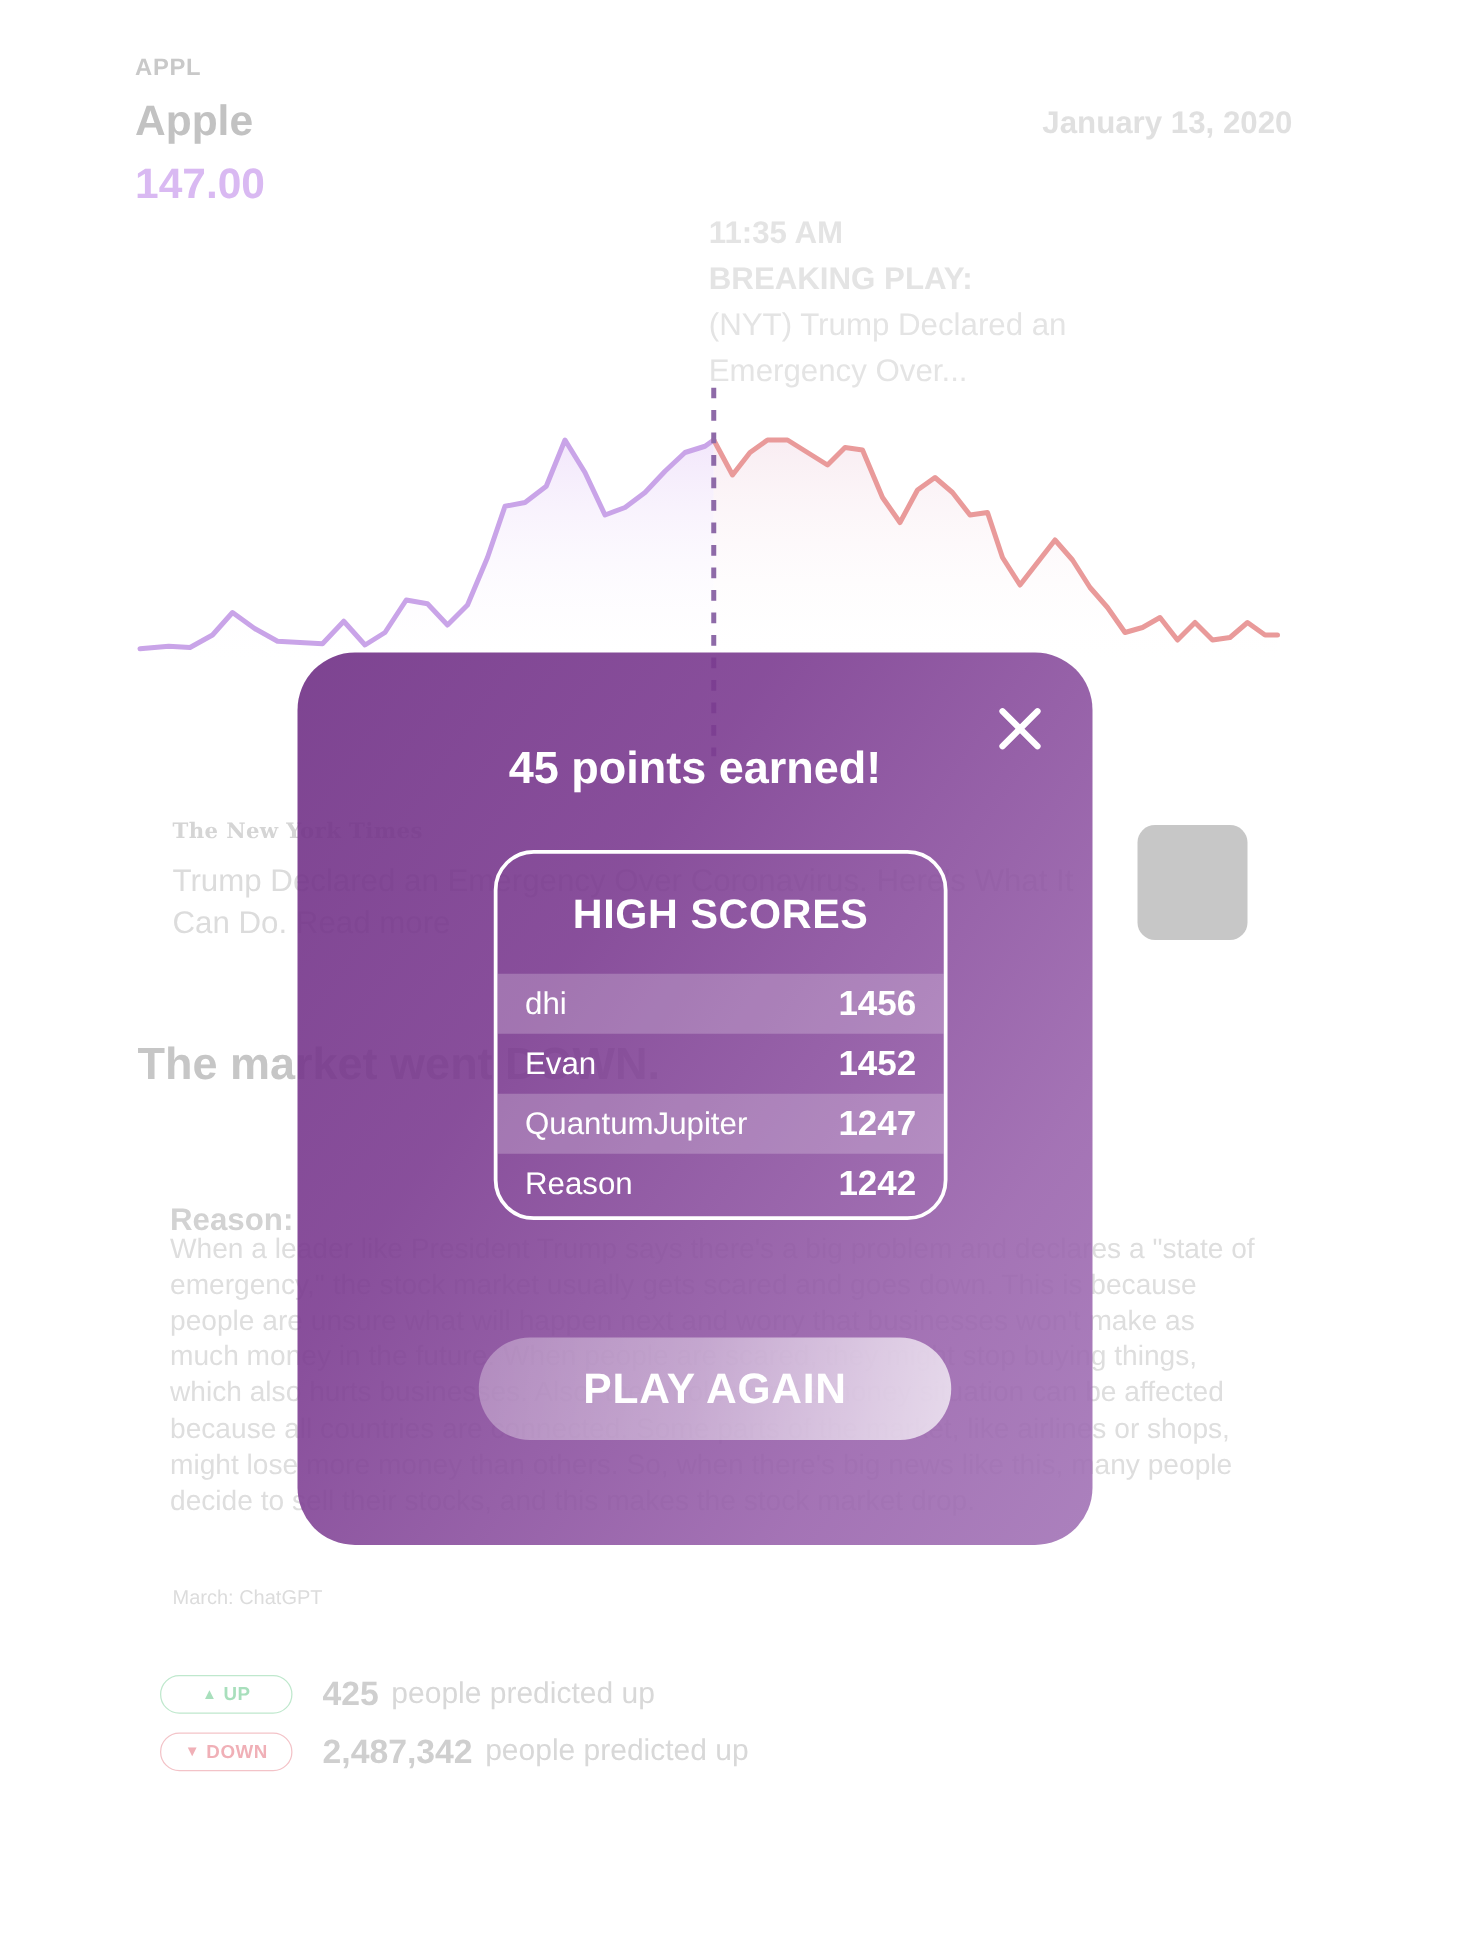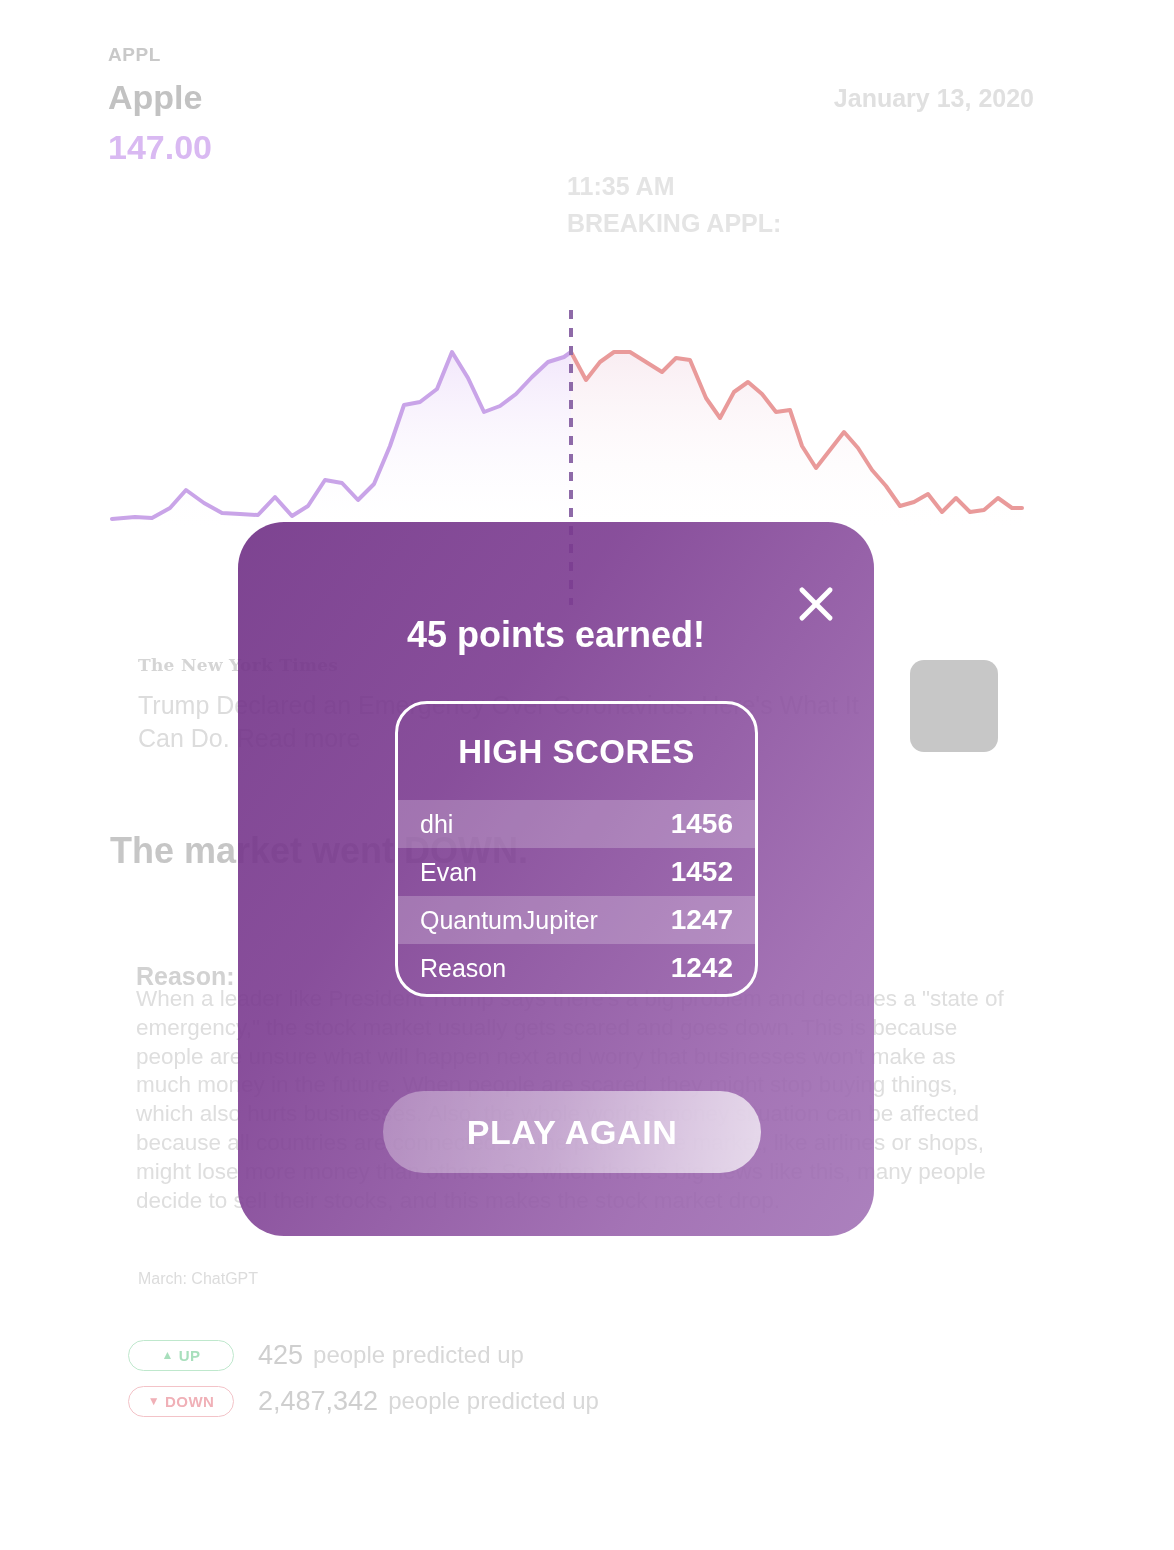--- a/index.html
+++ b/index.html
@@ -104,35 +104,35 @@
   .pred-row { display: flex; align-items: center; height: 46px; }
   .pill {
     width: 106px; height: 31px; border-radius: 16px;
     display: flex; align-items: center; justify-content: center;
     font-size: 15px; font-weight: 700; letter-spacing: 0.4px;
     margin-right: 24px; flex: none;
   }
   .pill-up { border: 1.6px solid #bfe8cd; color: #a8dfbc; }
   .pill-down { border: 1.6px solid #f3c3c8; color: #f0b0b7; }
   .pill .arrow { font-size: 12px; margin-right: 5px; }
-  .pred-count { font-size: 27px; font-weight: 400; color: #cfcfcf; margin-right: 10px; }
+  .pred-count { font-size: 27px; font-weight: 700; color: #cfcfcf; margin-right: 10px; }
   .pred-text { font-size: 24px; color: #d8d8d8; }
 
   
   .modal {
     position: absolute; left: 238px; top: 522px;
     width: 636px; height: 714px;
     border-radius: 46px;
     background: linear-gradient(125deg, #6f2f85 0%, #7b3b90 34%, #9a64ad 78%, #a273b6 100%);
     opacity: 0.9;
     z-index: 5;
     overflow: hidden;
   }
   .modal-inner {
-    position: absolute; left: 238px; top: 546px;
+    position: absolute; left: 238px; top: 525px;
     width: 636px; height: 714px;
     z-index: 6;
   }
 
   .close-btn {
     position: absolute; right: 36px; top: 36px;
     width: 44px; height: 44px; cursor: pointer;
   }
   .close-btn svg { display:block; }
 
@@ -177,21 +177,22 @@
 </head>
 <body>
 
 <div class="ticker-symbol">APPL</div>
 <div class="company-name">Apple</div>
 <div class="price">147.00</div>
 <div class="date">January 13, 2020</div>
 
 <div class="news-callout">
   <span class="news-time">11:35 AM</span>
-  <span class="news-label">BREAKING APPL:</span>
+  <span class="news-label">BREAKING PLAY:</span>
+  <span class="news-headline">(NYT) Trump Declared an Emergency Over...</span>
 </div>
 
 <div class="chart-wrap">
   <svg class="chart-svg" viewBox="0 0 1174 250" preserveAspectRatio="none">
     <defs>
       <linearGradient id="fillUp" x1="0" y1="0" x2="0" y2="1">
         <stop offset="0%" stop-color="#efe1fa" stop-opacity="0.8"></stop>
         <stop offset="100%" stop-color="#ffffff" stop-opacity="0.15"></stop>
       </linearGradient>
       <linearGradient id="fillDown" x1="0" y1="0" x2="0" y2="1">

